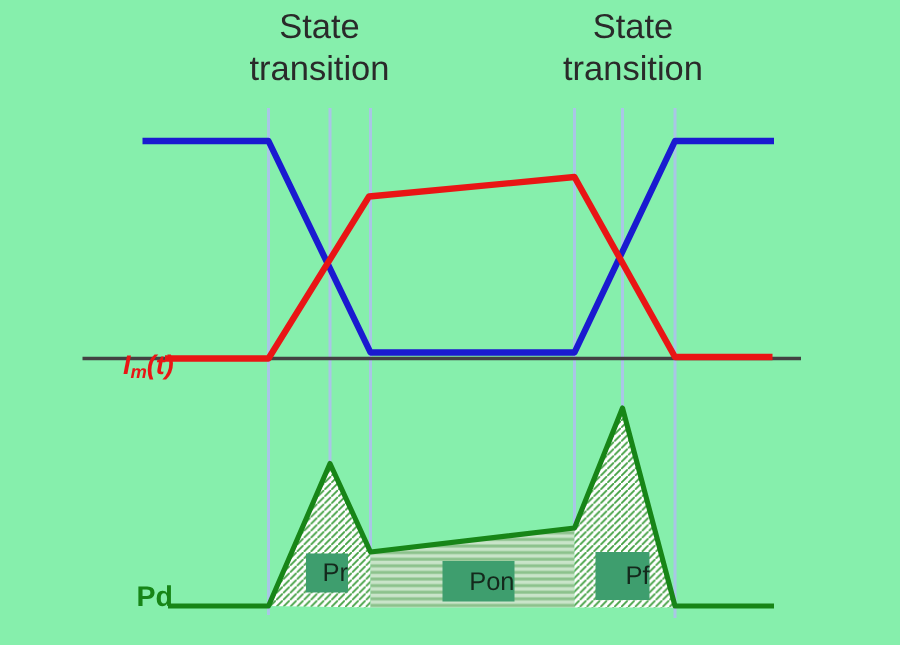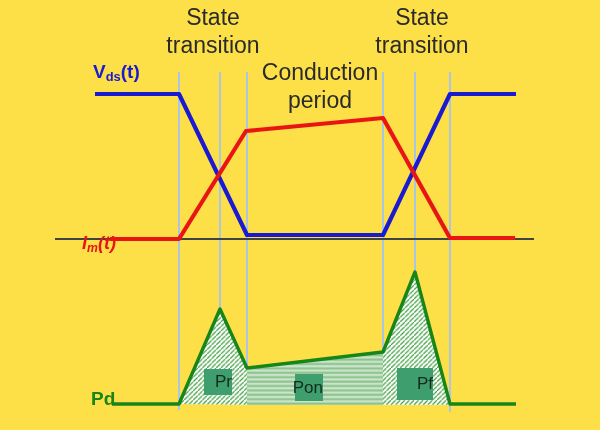--- a/index.html
+++ b/index.html
@@ -1,19 +1,19 @@
 <!DOCTYPE html>
 <html><head>
 <meta charset="utf-8">
 <style>
   html,body{margin:0;padding:0;background:#ffffff;}
   .stage{
     position:relative;
     width:600px;height:430px;
-    background:#fde047;
+    background:#86efac;
     overflow:hidden;
     font-family:"Liberation Sans", sans-serif;
   }
   .stage svg{position:absolute;left:0;top:0;}
   .anno{
     position:absolute;
     width:190px;
     text-align:center;
     font-size:23px;
     line-height:1.2;
@@ -35,21 +35,21 @@
   .lbl-pd{left:91px;top:388px;color:#178517;}
   .regionbox{
     position:absolute;
     background:#3e9e6e;
     color:#14291c;
     font-size:17px;
     display:flex;align-items:center;justify-content:flex-end;
     white-space:nowrap;
   }
   .box-pr{left:204px;top:369px;width:28px;height:26px;}
-  .box-pon{left:295px;top:374px;width:28px;height:27px;}
+  .box-pon{left:295px;top:374px;width:48px;height:27px;}
   .box-pf{left:397px;top:368px;width:36px;height:32px;}
 </style>
 </head>
 <body>
 
 <div class="stage">
 
   <svg id="diagram" width="600" height="430" viewBox="0 0 600 430">
     <defs>
       <pattern id="hatch-diagonal" patternUnits="userSpaceOnUse" width="4.6" height="4.6">
@@ -75,26 +75,21 @@
       <polyline points="95,94 179,94 247,235 383,235 450,94 516,94" fill="none" stroke="#1a1ad0" stroke-width="4.2" stroke-linejoin="round" stroke-linecap="butt"></polyline>
       <polyline points="110,239 179,239 246,131 383,118 450,238 515,238" fill="none" stroke="#e91515" stroke-width="4.2" stroke-linejoin="round" stroke-linecap="butt"></polyline>
     </svg>
 
   <div class="anno anno-left">State
 transition</div>
 
   <div class="anno anno-right">State
 transition</div>
 
-  <div class="anno anno-cond">Conduction
-period</div>
 
-  <div class="wavelabel lbl-vds">
-    <span>V</span><span class="sub">ds</span><span>(t)</span>
-  </div>
 
   <div class="wavelabel lbl-im">
     <span>I</span><span class="sub">m</span><span>(t)</span>
   </div>
 
   <div class="wavelabel lbl-pd">Pd</div>
 
   <div class="regionbox box-pr">
     <span>Pr</span>
   </div>

